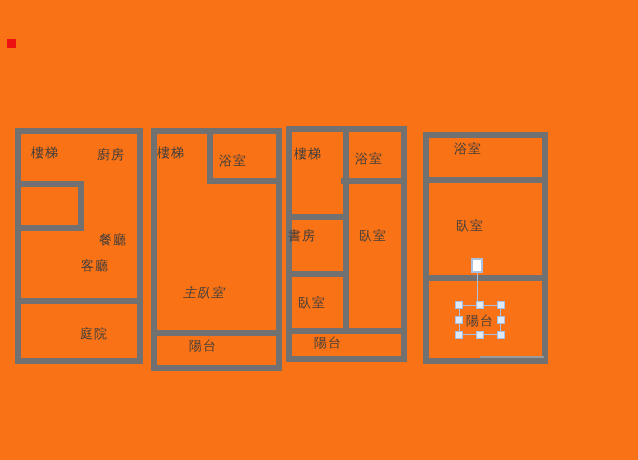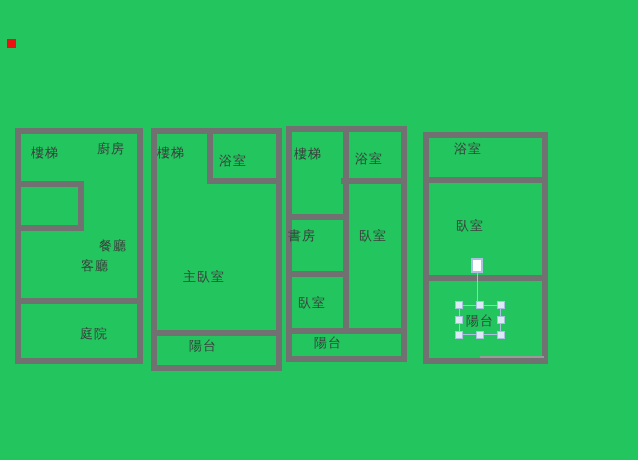--- a/index.html
+++ b/index.html
@@ -1,17 +1,17 @@
 <!DOCTYPE html>
 <html><head>
 <meta charset="utf-8">
 <style>
   html,body{margin:0;padding:0;background:#ffffff;}
   #canvas{
-    position:relative;width:638px;height:460px;background:#22c55e;overflow:hidden;
+    position:relative;width:638px;height:460px;background:#f97316;overflow:hidden;
     font-family:"DejaVu Sans","Liberation Sans",sans-serif;
     text-align:center;
   }
   .wall{position:absolute;background:#717171;}
   .outer{position:absolute;border:6px solid #717171;box-sizing:border-box;background:transparent;}
   .label{
     position:absolute;font-size:13px;letter-spacing:1px;color:#3d3d3d;
     white-space:nowrap;line-height:13px;
   }
   .thinline{position:absolute;background:#9a9a9a;}
@@ -36,35 +36,35 @@
 <div id="canvas">
 
   <div class="marker" style="left:7px;top:39px;width:9px;height:9px;"></div>
 
   <div>
     <div class="outer" style="left:15px;top:128px;width:128px;height:236px;"></div>
     <div class="outer" style="left:20px;top:181px;width:64px;height:50px;border-left:none;"></div>
     <div class="wall" style="left:15px;top:298px;width:128px;height:6px;"></div>
 
     <span class="label" style="left:31px;top:146px;">樓梯</span>
-    <span class="label" style="left:97px;top:142px;">廚房</span>
-    <span class="label" style="left:99px;top:239px;">餐廳</span>
+    <span class="label" style="left:97px;top:148px;">廚房</span>
+    <span class="label" style="left:99px;top:233px;">餐廳</span>
     <span class="label" style="left:37px;top:259px;margin-left:44px;">客廳</span>
     <span class="label" style="left:80px;top:327px;">庭院</span>
   </div>
 
   <div>
     <div class="outer" style="left:151px;top:128px;width:131px;height:243px;"></div>
     <div class="wall" style="left:207px;top:128px;width:6px;height:56px;"></div>
     <div class="wall" style="left:207px;top:178px;width:75px;height:6px;"></div>
     <div class="wall" style="left:151px;top:330px;width:131px;height:6px;"></div>
 
     <span class="label" style="left:157px;top:146px;">樓梯</span>
     <span class="label" style="left:219px;top:154px;">浴室</span>
-    <span class="label" style="left:183px;top:270px;">主臥室</span>
+    <span class="label" style="left:183px;top:286px;font-style:italic;">主臥室</span>
     <span class="label" style="left:189px;top:339px;">陽台</span>
   </div>
 
   <div>
     <div class="outer" style="left:286px;top:126px;width:121px;height:236px;"></div>
     <div class="wall" style="left:343px;top:126px;width:6px;height:208px;"></div>
     <div class="wall" style="left:341px;top:178px;width:66px;height:6px;"></div>
     <div class="wall" style="left:286px;top:214px;width:63px;height:6px;"></div>
     <div class="wall" style="left:286px;top:271px;width:63px;height:6px;"></div>
     <div class="wall" style="left:286px;top:328px;width:121px;height:6px;"></div>

